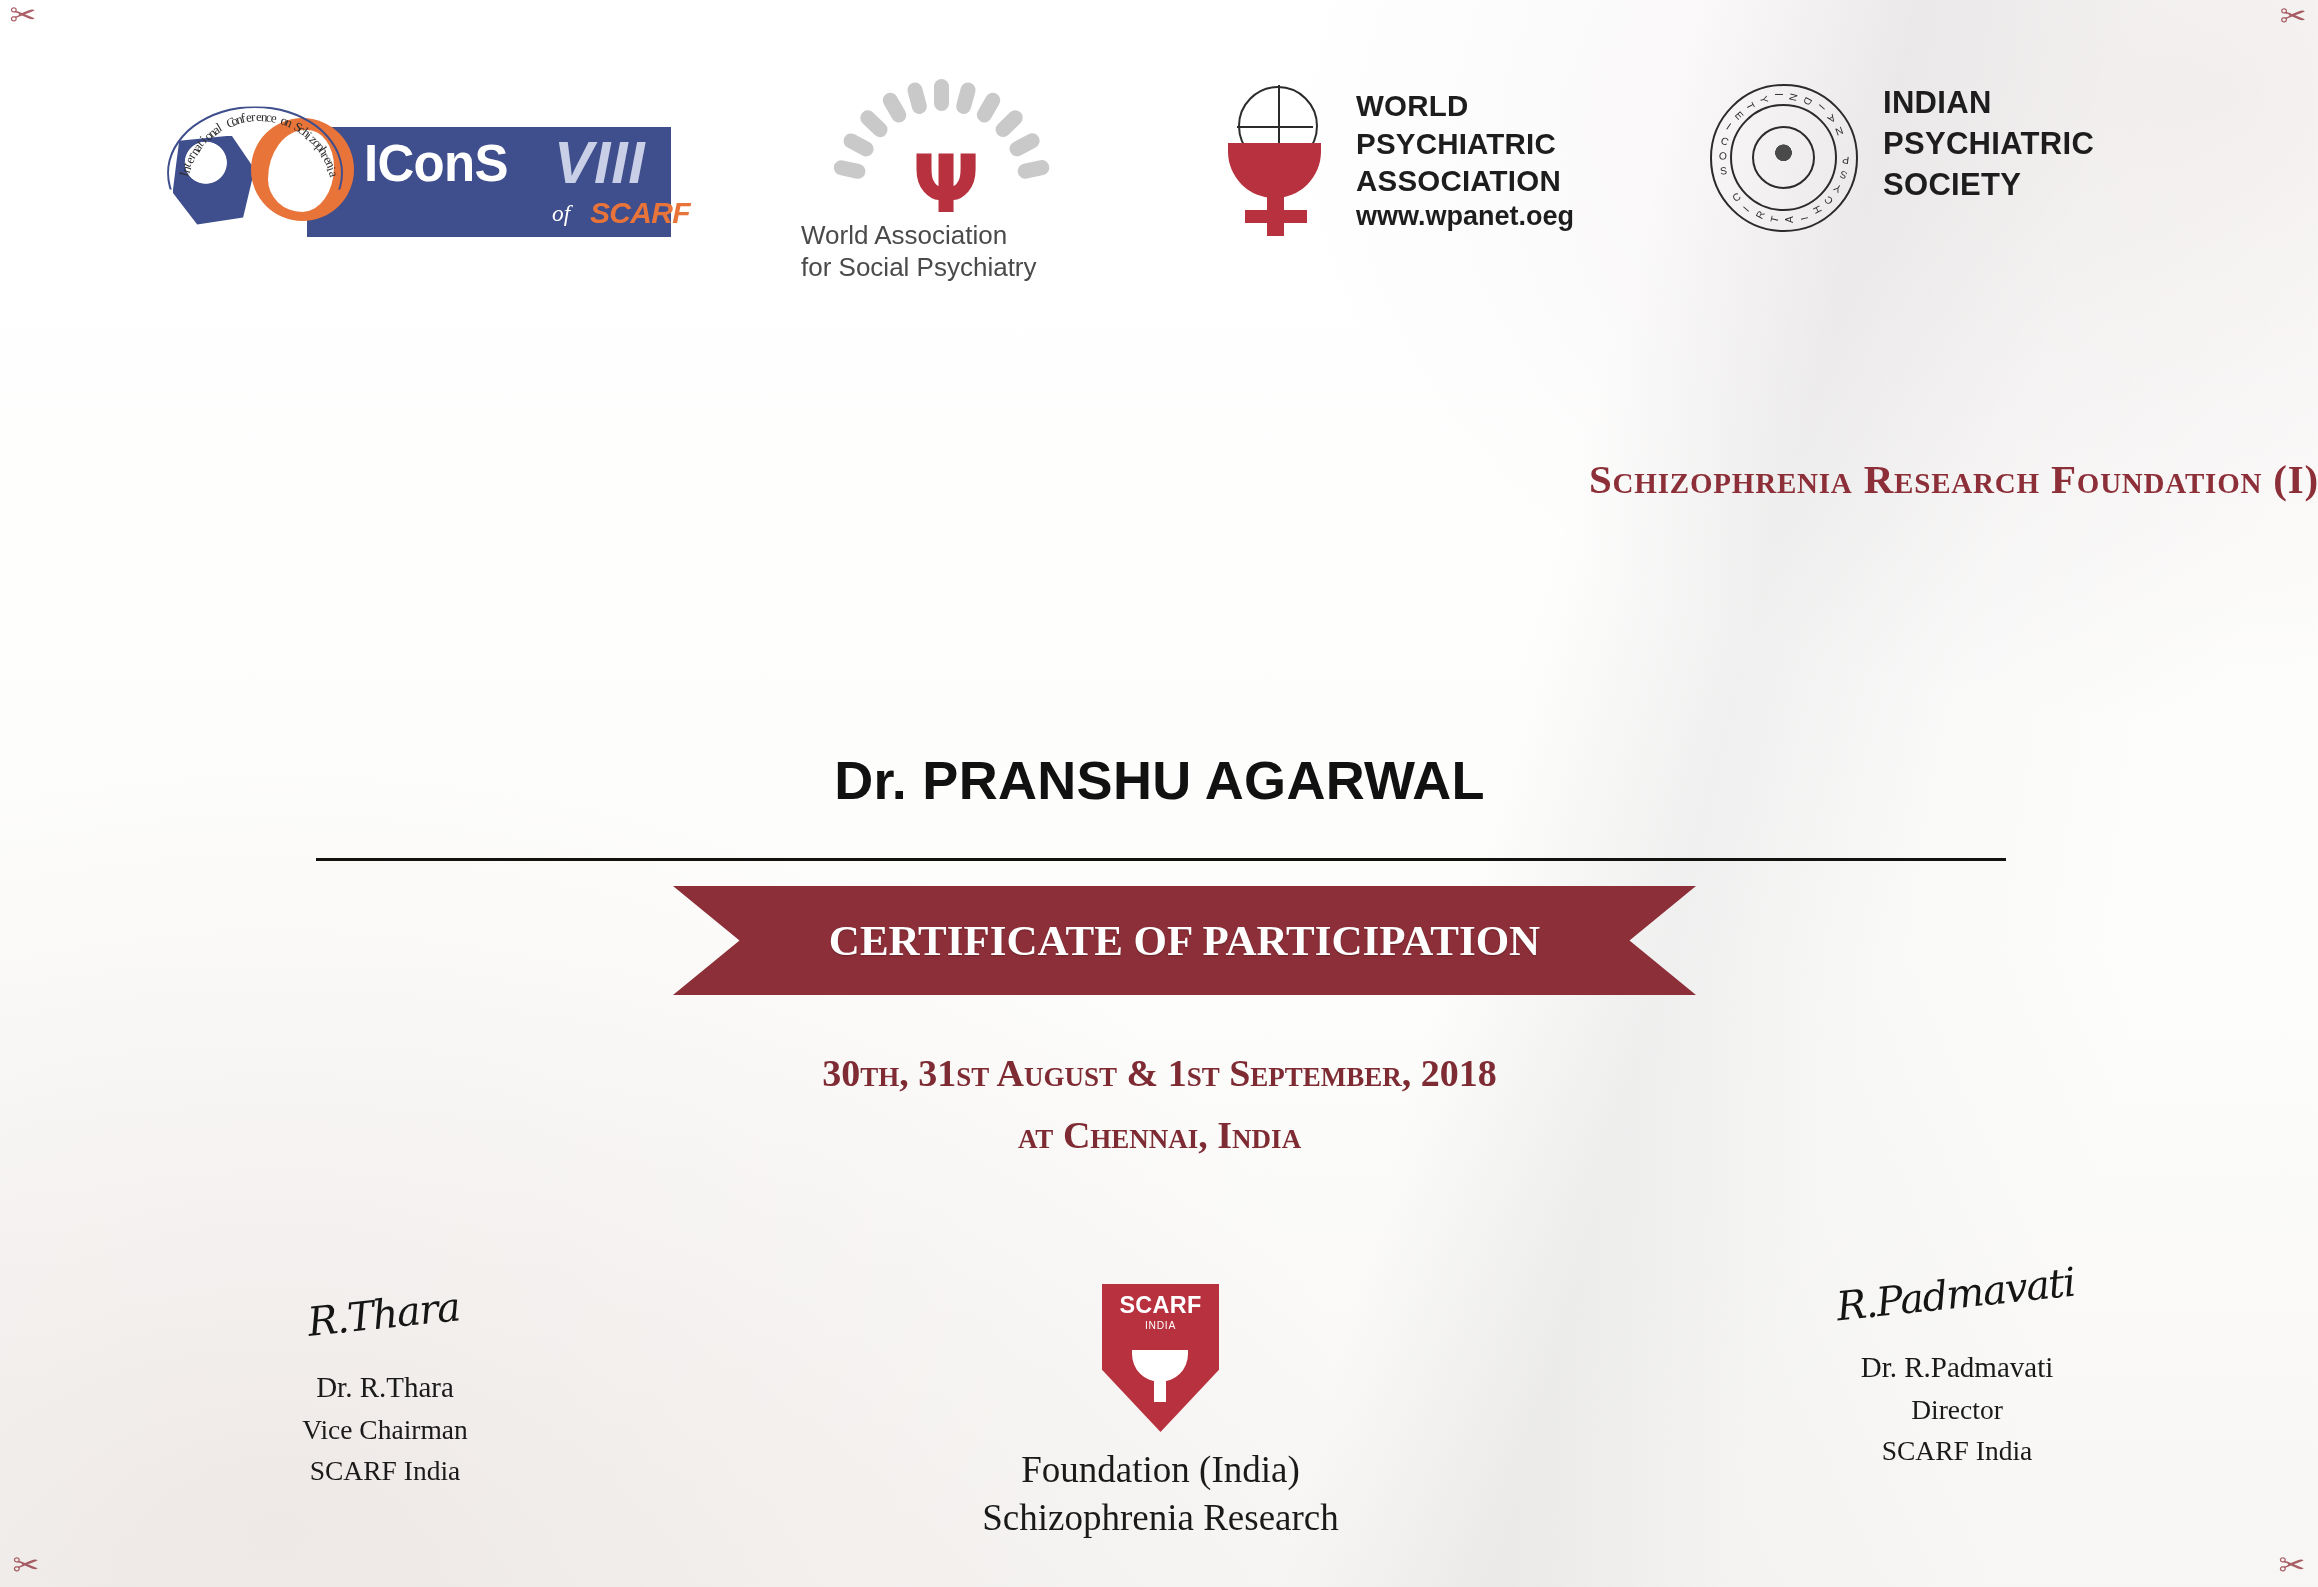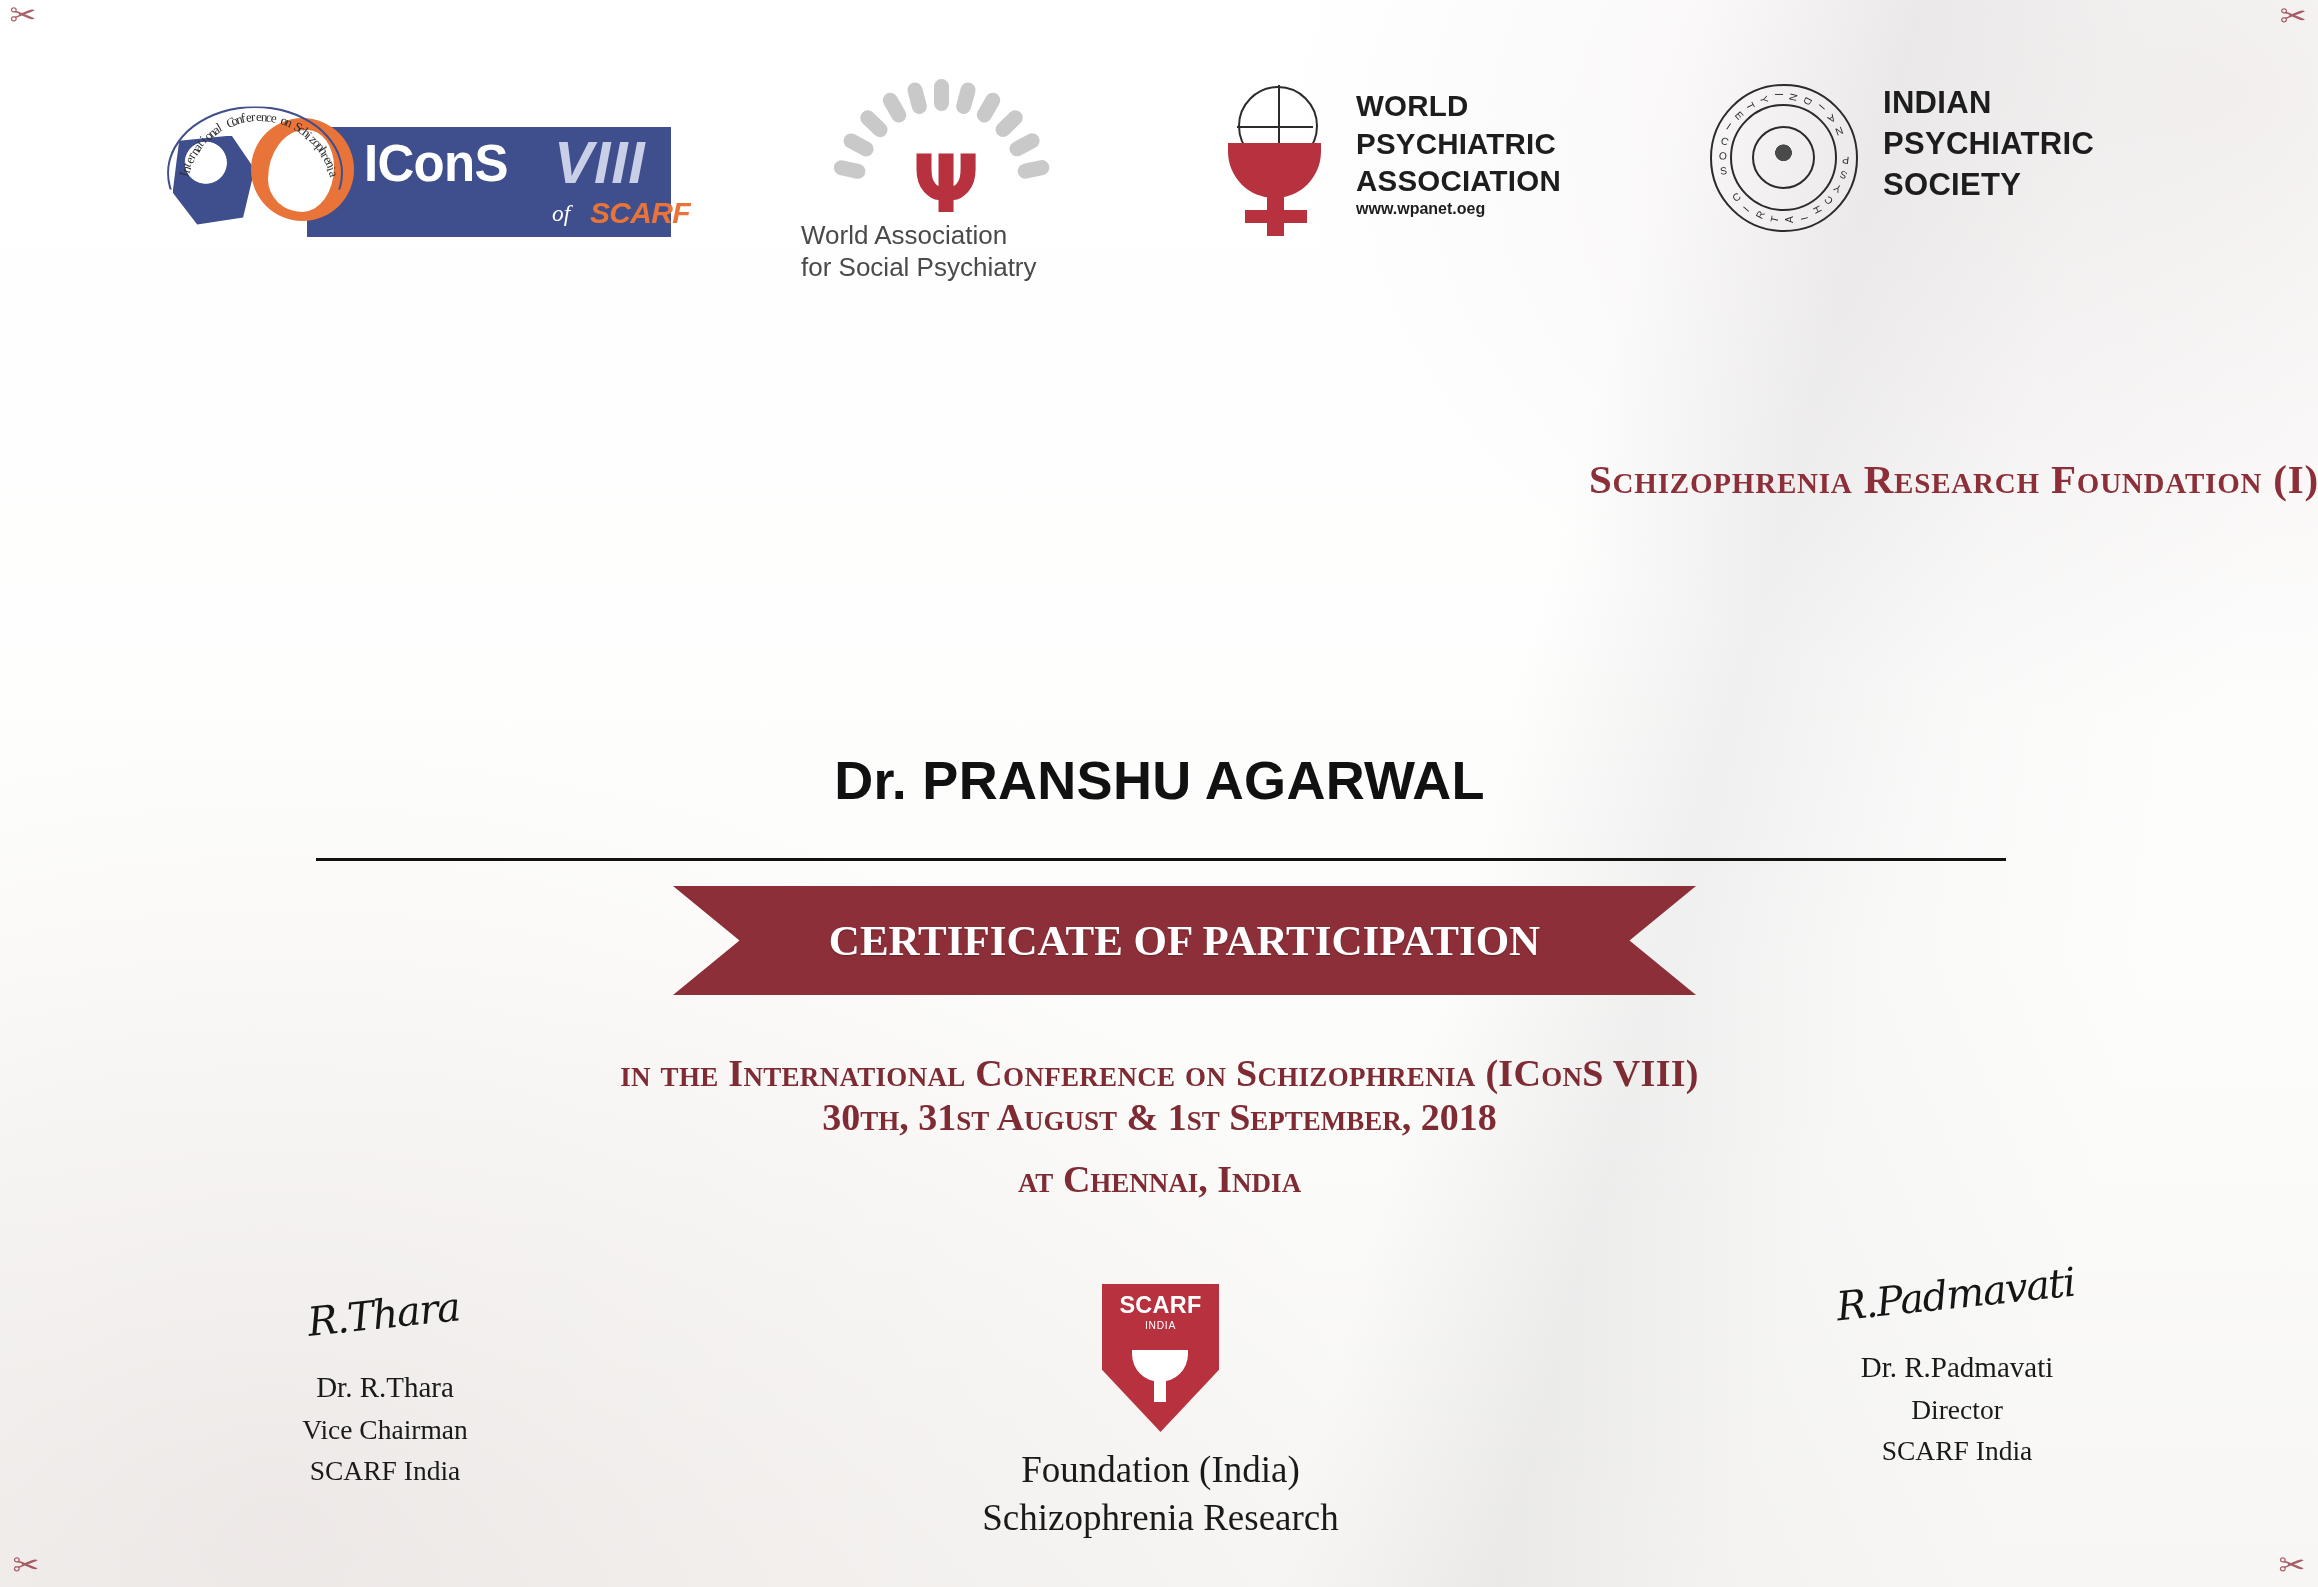--- a/index.html
+++ b/index.html
@@ -257,21 +257,21 @@
     position: absolute;
     left: 147px; top: 2.7px;
     font-family: "Liberation Sans", sans-serif;
     font-weight: bold;
     font-size: 29.5px;
     line-height: 1.27;
     color: #1d1d1d;
     letter-spacing: 0.2px;
   }
   .wpa-url {
-    font-size: 16px;
+    font-size: 27px;
     letter-spacing: 0;
   }
 
   
   .logo-ips { left: 1710px; top: 6.9px; }
   .ips-mark {
     position: relative;
     width: 522px;
     height: 165px;
   }
@@ -646,21 +646,20 @@
 
   <div class="recipient">Dr. PRANSHU AGARWAL</div>
   <div class="rule"></div>
 
   <div class="ribbon-wrap">
     <div class="ribbon-shape"></div>
     <div class="ribbon-label">CERTIFICATE OF PARTICIPATION</div>
   </div>
 
   <div class="event-block">
-    <div class="event-line-1 small-caps">in the International Conference on Schizophrenia (IConS VIII)</div>
     <div class="event-line-2 small-caps">30th, 31st August &amp; 1st September, 2018</div>
     <div class="event-line-3 small-caps">at Chennai, India</div>
   </div>
 
   <div class="sig sig-left">
     <div class="sig-script">R.Thara</div>
     <div class="sig-name">Dr. R.Thara</div>
     <div class="sig-role">Vice Chairman</div>
     <div class="sig-org">SCARF India</div>
   </div>

